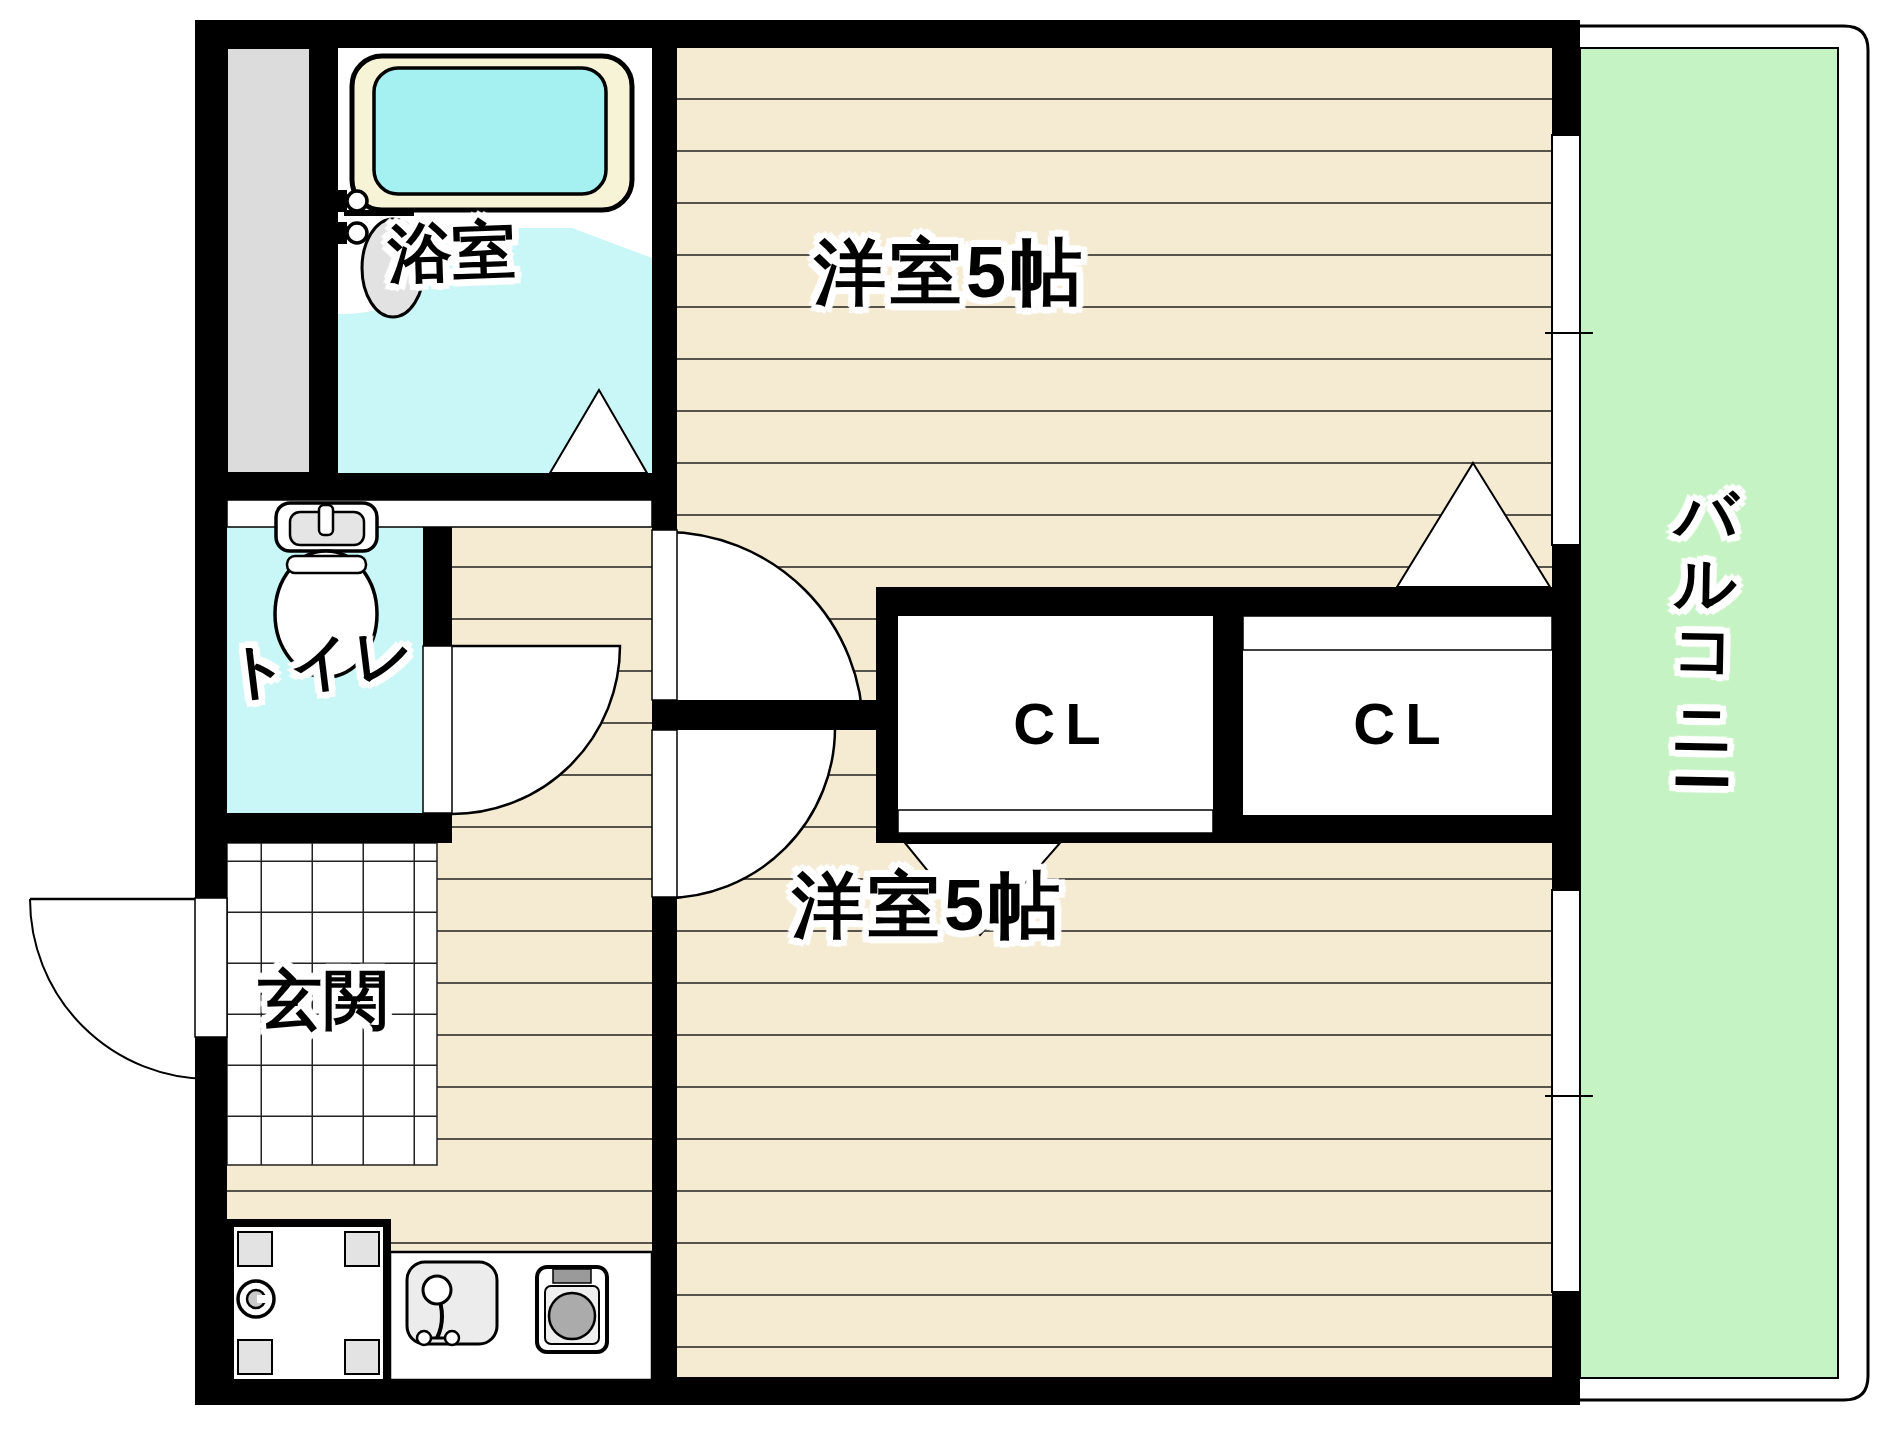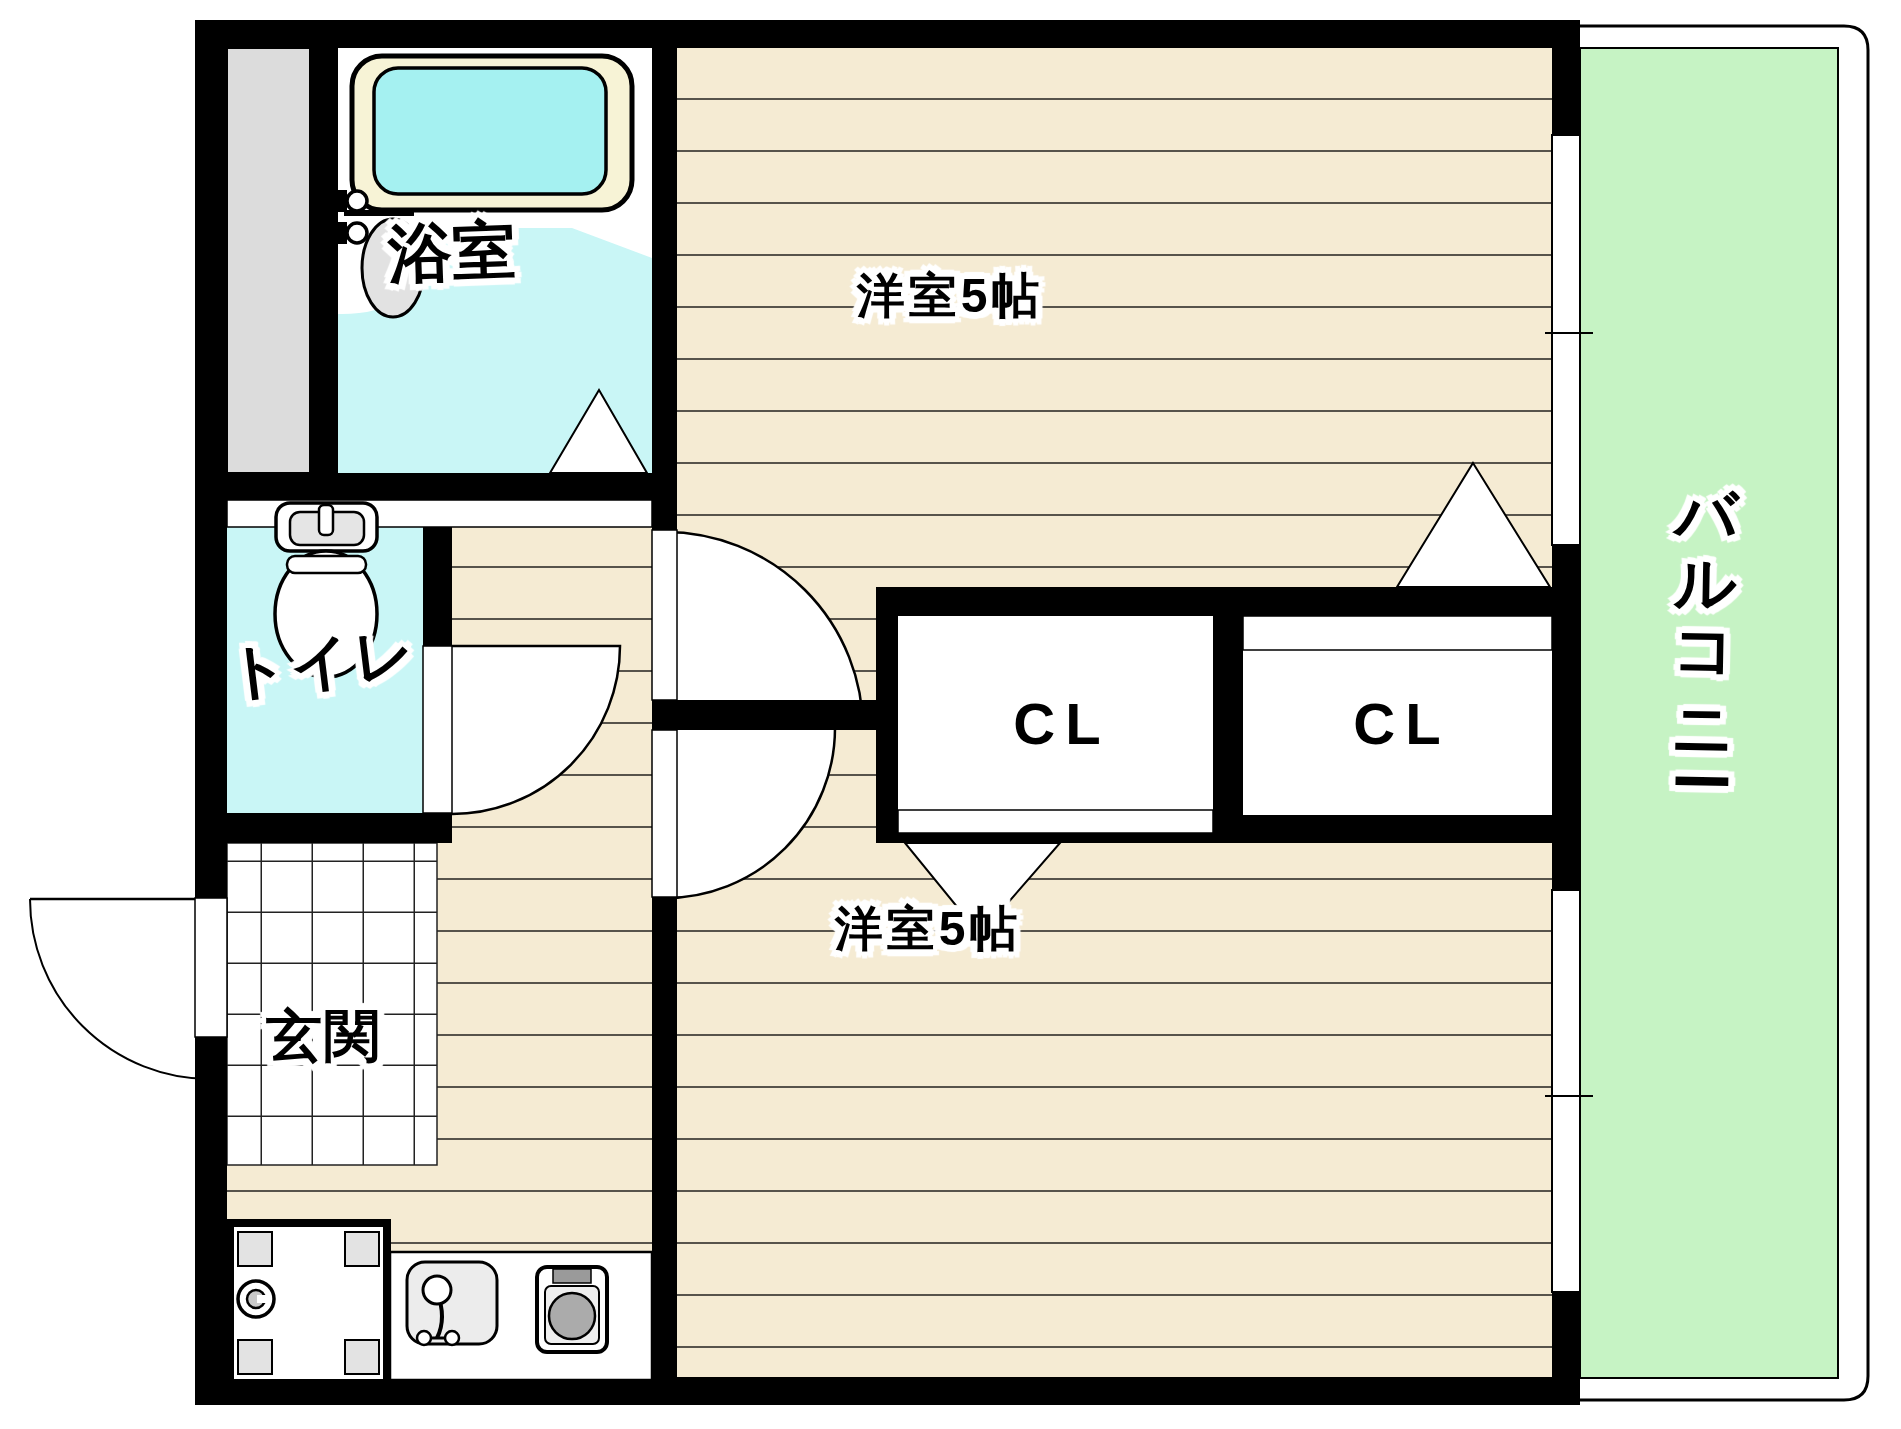--- a/index.html
+++ b/index.html
@@ -12,24 +12,24 @@
   .stage svg{position:absolute;left:0;top:0;}
   .label{
     position:absolute;transform:translate(-50%,-50%);
     font-weight:900;color:#000;white-space:nowrap;line-height:1;
     text-shadow:
       -5px 0 0 #fff,5px 0 0 #fff,0 -5px 0 #fff,0 5px 0 #fff,
       -4px -4px 0 #fff,4px -4px 0 #fff,-4px 4px 0 #fff,4px 4px 0 #fff,
       -7px 0 1px #fff,7px 0 1px #fff,0 -7px 1px #fff,0 7px 1px #fff,
       -6px -6px 1px #fff,6px -6px 1px #fff,-6px 6px 1px #fff,6px 6px 1px #fff;
   }
-  .room-label{font-size:48px;letter-spacing:4px;margin-top:24px;}
+  .room-label{font-size:72px;letter-spacing:4px;}
   .bath-label{font-size:64px;transform:translate(-50%,-50%) rotate(-2deg);}
   .toilet-label{font-size:60px;transform:translate(-50%,-50%) rotate(-7deg);letter-spacing:2px;}
-  .entrance-label{font-size:56px;letter-spacing:2px;margin-top:36px;}
+  .entrance-label{font-size:64px;letter-spacing:2px;}
   .cl-label{font-size:58px;letter-spacing:10px;}
   .balcony-label{font-size:62px;writing-mode:vertical-rl;letter-spacing:6px;
     transform:translate(-50%,-50%) rotate(1deg);}
 </style>
 </head>
 <body>
 
 <div class="stage">
 
 <svg width="1901" height="1429" viewBox="0 0 1901 1429">

